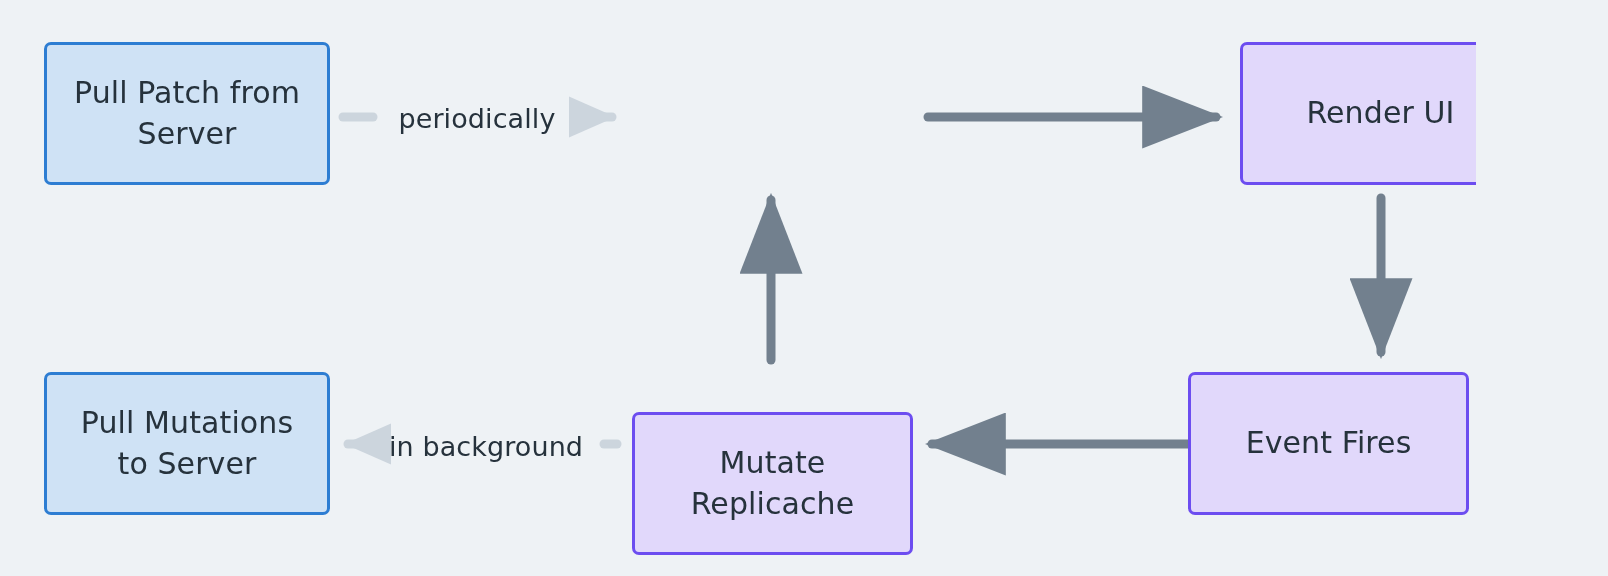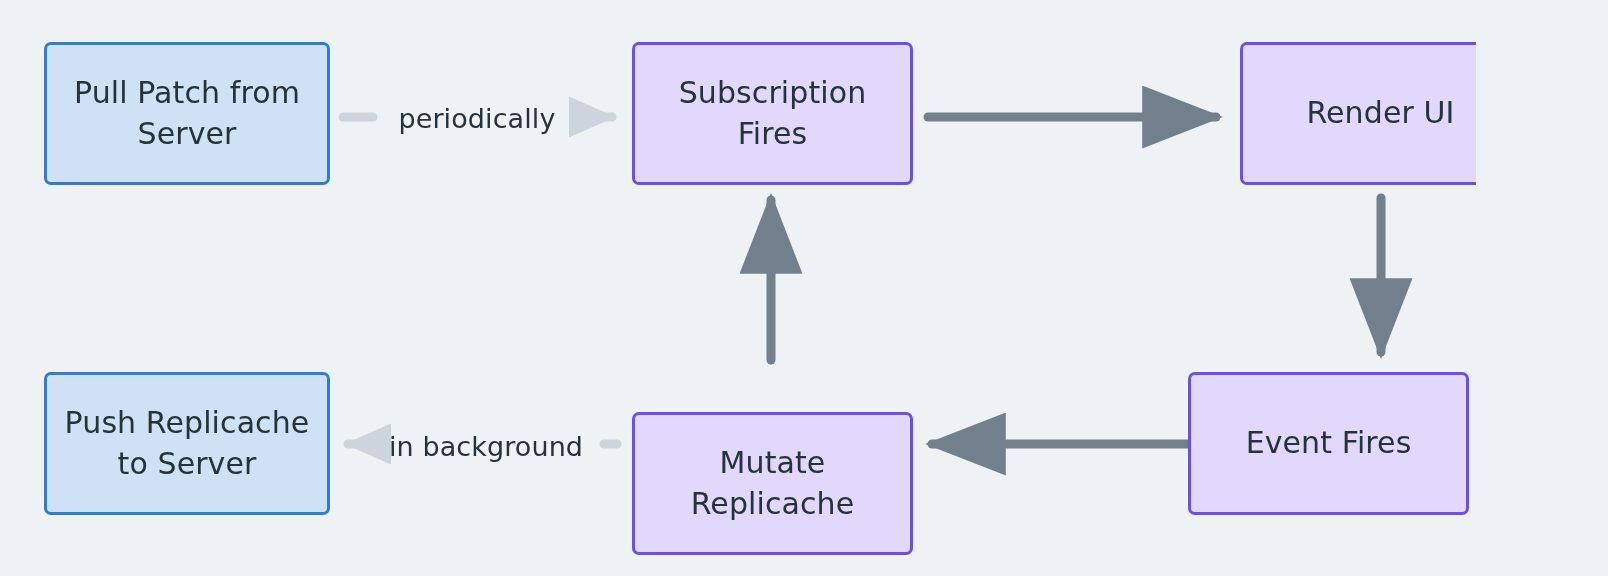--- a/index.html
+++ b/index.html
@@ -102,31 +102,27 @@
       <line x1="617" y1="444" x2="604" y2="444" stroke="#ccd5dd" stroke-width="9" stroke-linecap="round"></line>
       <line x1="372" y1="444" x2="348" y2="444" stroke="#ccd5dd" stroke-width="9" stroke-linecap="round" marker-end="url(#arrow-light)"></line>
     </g>
   </svg>
 
   <div class="node blue" style="left:44px; top:42px; width:286px; height:143px;">
     <span class="node-label">Pull Patch from
 Server</span>
   </div>
 
-  <div class="node purple" style="left:632px; top:42px; width:281px; height:143px;">
-    <span class="node-label">Subscription
-Fires</span>
-  </div>
 
   <div class="node purple" style="left:1240px; top:42px; width:281px; height:143px;justify-content:center;">
     <span class="node-label">Render UI</span>
   </div>
 
   <div class="node blue" style="left:44px; top:372px; width:286px; height:143px;">
-    <span class="node-label">Push Replicache
+    <span class="node-label">Pull Mutations
 to Server</span>
   </div>
 
   <div class="node purple" style="left:632px; top:372px; width:281px; height:143px;margin-top:40px;">
     <span class="node-label">Mutate
 Replicache</span>
   </div>
 
   <div class="node purple" style="left:1188px; top:372px; width:281px; height:143px;">
     <span class="node-label">Event Fires</span>

